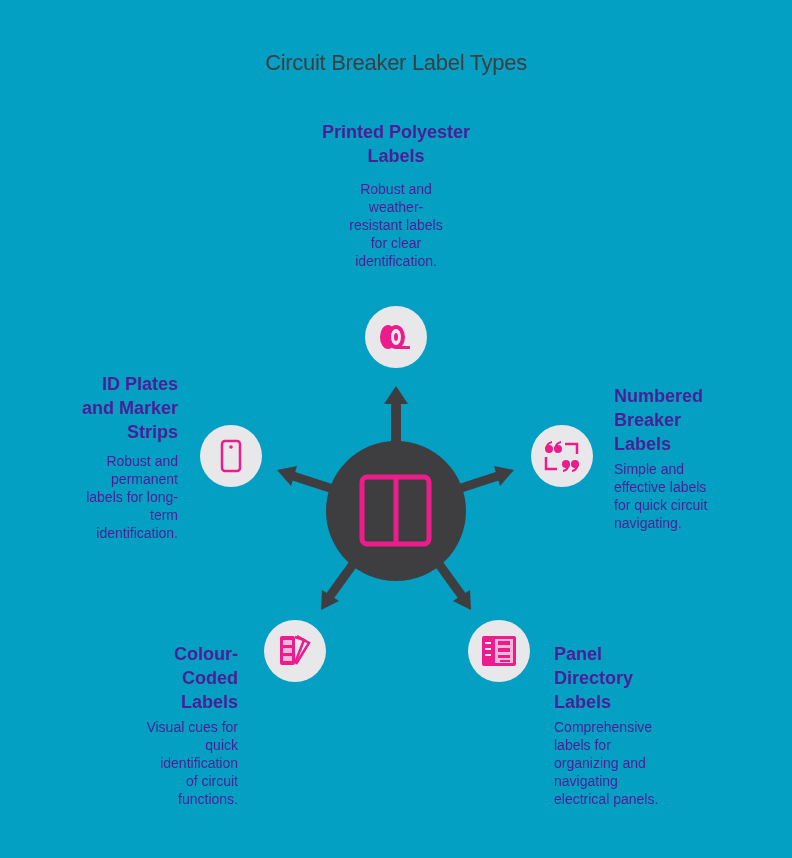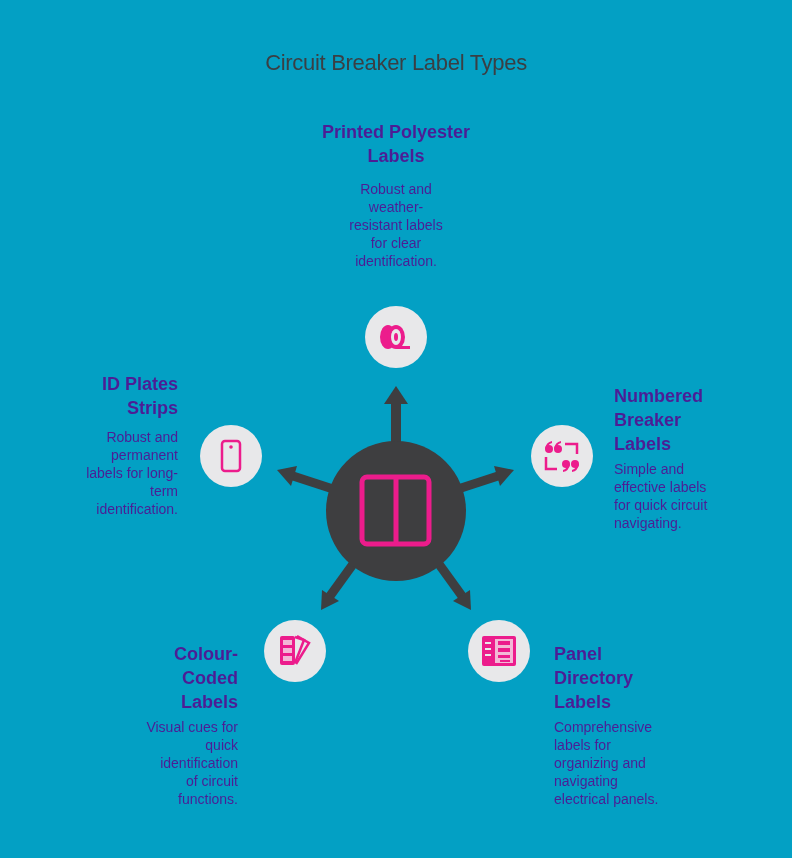--- a/index.html
+++ b/index.html
@@ -177,20 +177,21 @@
     <div>quick</div>
     <div>identification</div>
     <div>of circuit</div>
     <div>functions.</div>
   </div>
 </div>
 
 <div class="block left" style="left:28px; top:372px; width:150px;">
   <div class="h">
     <div>ID Plates</div>
+    <div>and Marker</div>
     <div>Strips</div>
   </div>
   <div class="d" style="margin-top:8px;">
     <div>Robust and</div>
     <div>permanent</div>
     <div>labels for long-</div>
     <div>term</div>
     <div>identification.</div>
   </div>
 </div>

